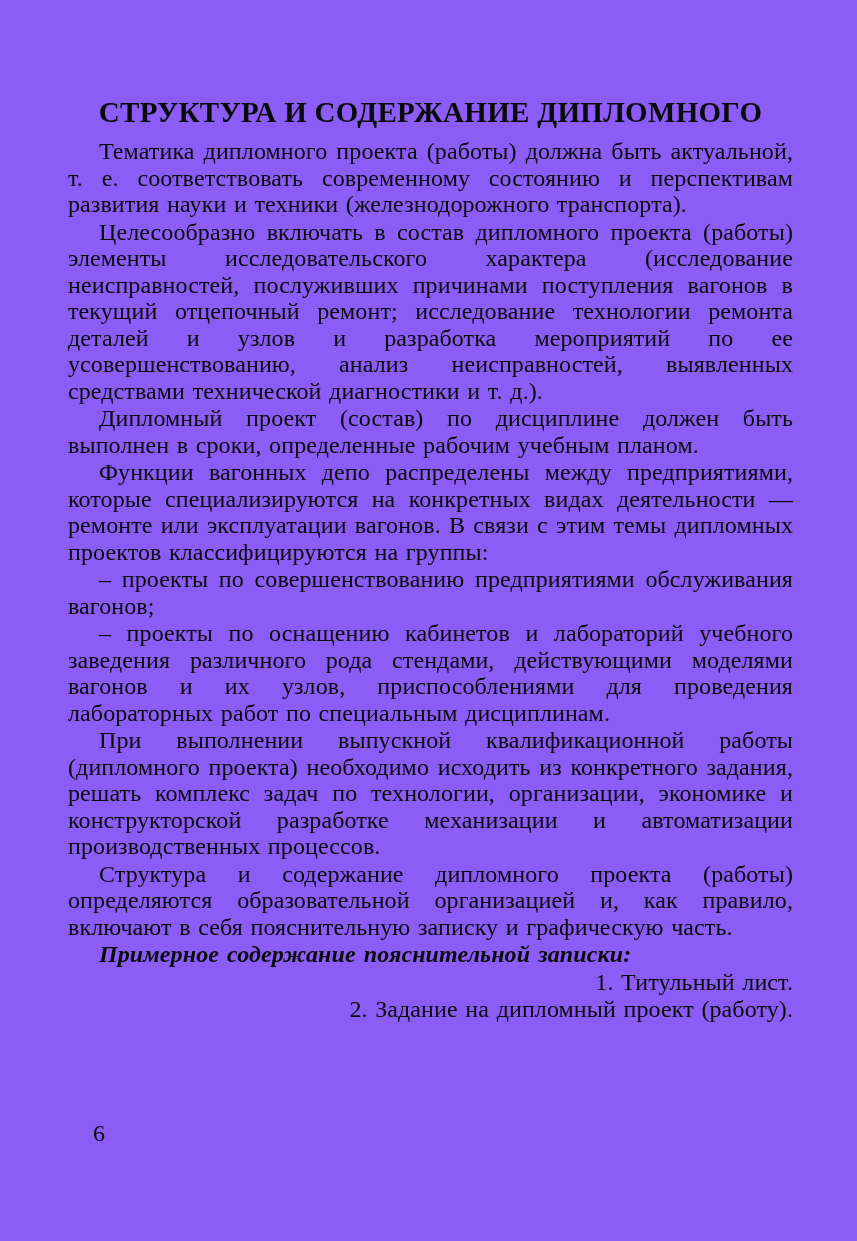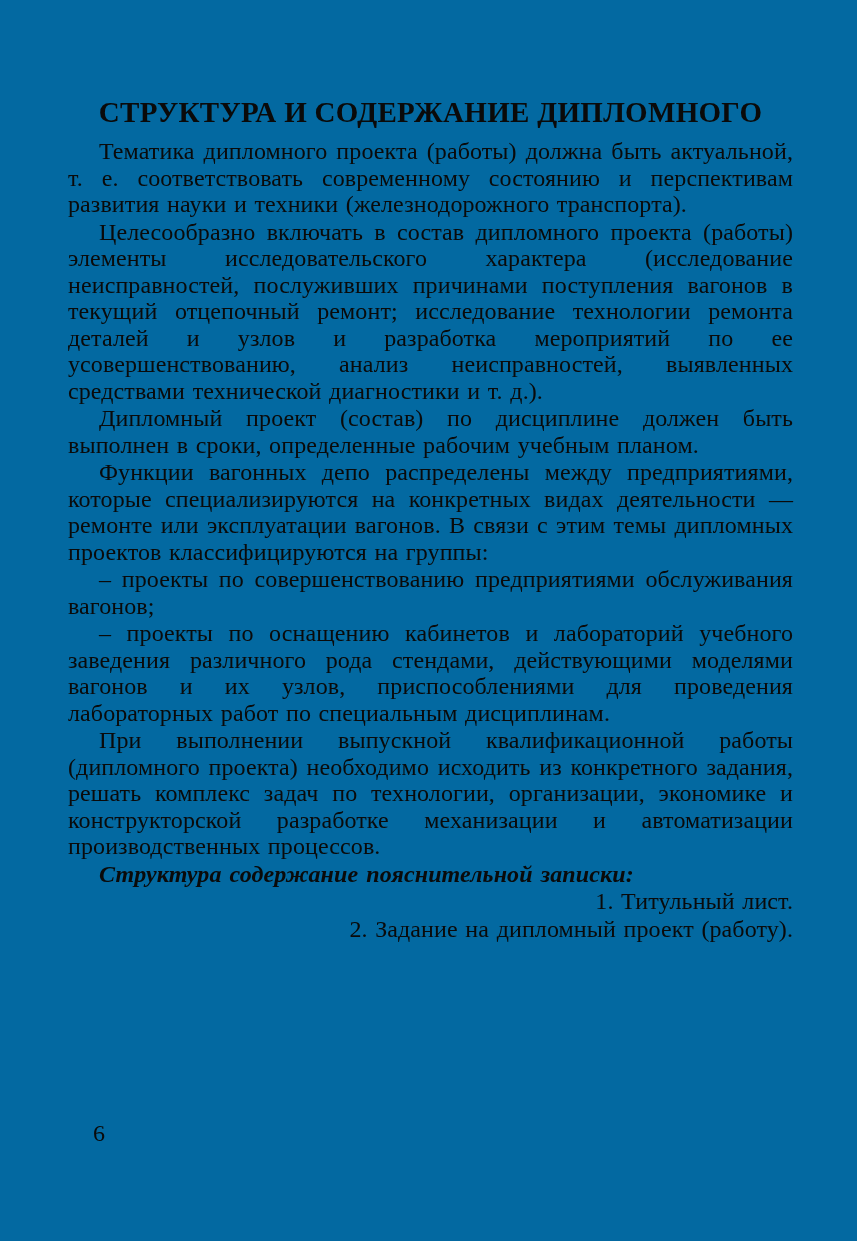--- a/index.html
+++ b/index.html
@@ -4,21 +4,21 @@
 <style>
   html, body {
     margin: 0;
     padding: 0;
     background: #ffffff;
   }
   .page {
     position: relative;
     width: 857px;
     height: 1241px;
-    background: #0369a1;
+    background: #8b5cf6;
     color: #0a0a0a;
     font-family: "Liberation Serif", "DejaVu Serif", serif;
     overflow: hidden;
   }
   .content {
     position: absolute;
     left: 67px;
     top: 93px;
     width: 727px;
   }
@@ -68,19 +68,20 @@
       <span class="title-line">СТРУКТУРА И СОДЕРЖАНИЕ ДИПЛОМНОГО</span>
     </h1>
 
     <p class="body">Тематика дипломного проекта (работы) должна быть актуальной, т. е. соответствовать современному состоянию и перспективам развития науки и техники (железнодорожного транспорта).</p>
     <p class="body">Целесообразно включать в состав дипломного проекта (работы) элементы исследовательского характера (исследование неисправностей, послуживших причинами поступления вагонов в текущий отцепочный ремонт; исследование технологии ремонта деталей и узлов и разработка мероприятий по ее усовершенствованию, анализ неисправностей, выявленных средствами технической диагностики и т. д.).</p>
     <p class="body">Дипломный проект (состав) по дисциплине должен быть выполнен в сроки, определенные рабочим учебным планом.</p>
     <p class="body">Функции вагонных депо распределены между предприятиями, которые специализируются на конкретных видах деятельности — ремонте или эксплуатации вагонов. В связи с этим темы дипломных проектов классифицируются на группы:</p>
     <p class="body dash-item">– проекты по совершенствованию предприятиями обслуживания вагонов;</p>
     <p class="body dash-item">– проекты по оснащению кабинетов и лабораторий учебного заведения различного рода стендами, действующими моделями вагонов и их узлов, приспособлениями для проведения лабораторных работ по специальным дисциплинам.</p>
     <p class="body">При выполнении выпускной квалификационной работы (дипломного проекта) необходимо исходить из конкретного задания, решать комплекс задач по технологии, организации, экономике и конструкторской разработке механизации и автоматизации производственных процессов.</p>
-    <p class="lead">Структура содержание пояснительной записки:</p>
+    <p class="body">Структура и содержание дипломного проекта (работы) определяются образовательной организацией и, как правило, включают в себя пояснительную записку и графическую часть.</p>
+    <p class="lead">Примерное содержание пояснительной записки:</p>
     <p class="num">1. Титульный лист.</p>
     <p class="num">2. Задание на дипломный проект (работу).</p>
   </div>
 
   <div class="pagenum">6</div>
 </div>
 
 </body></html>

